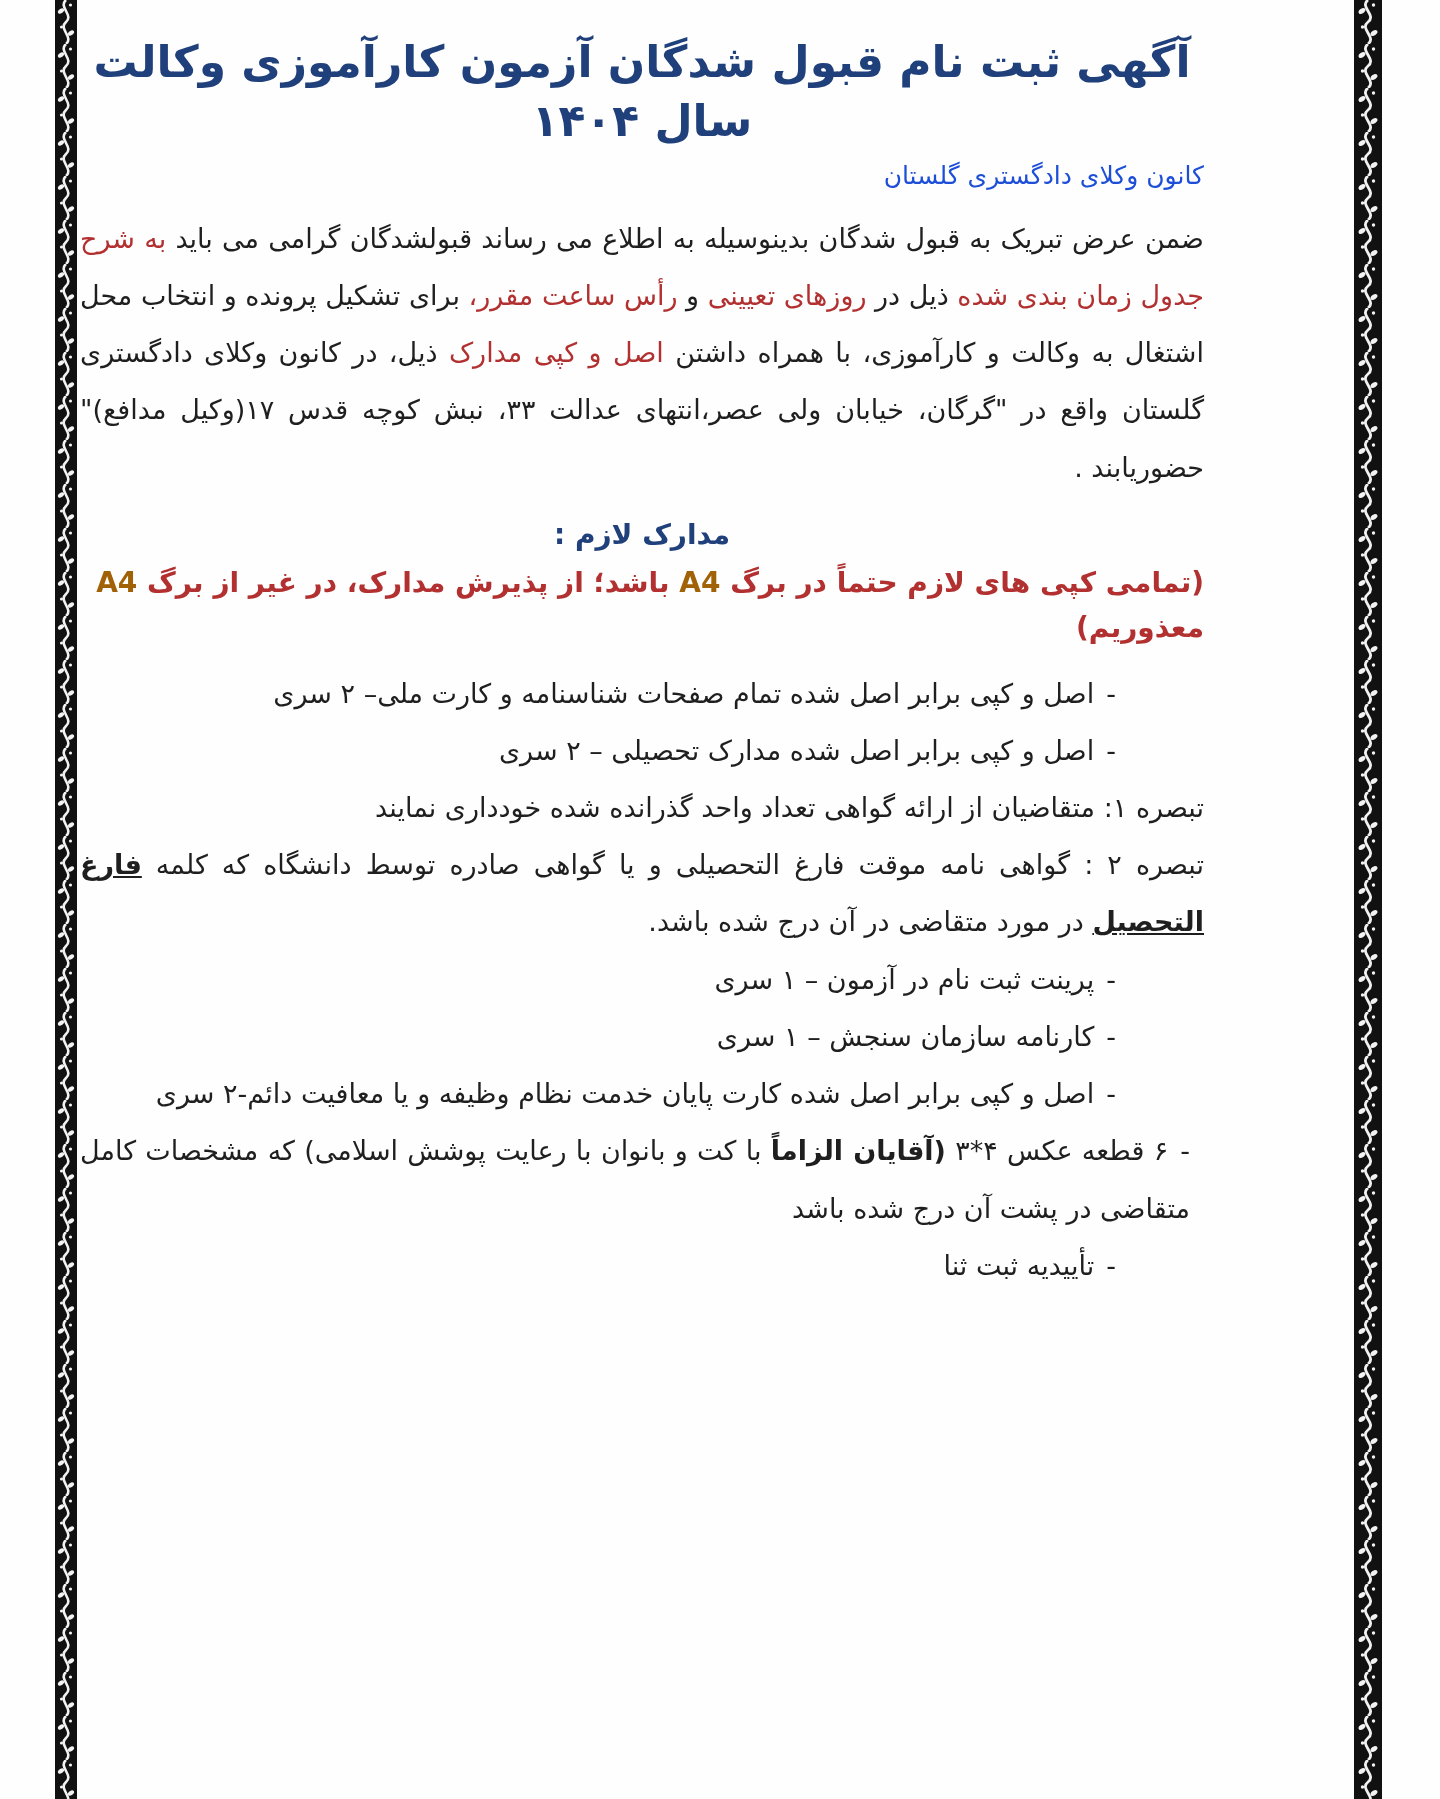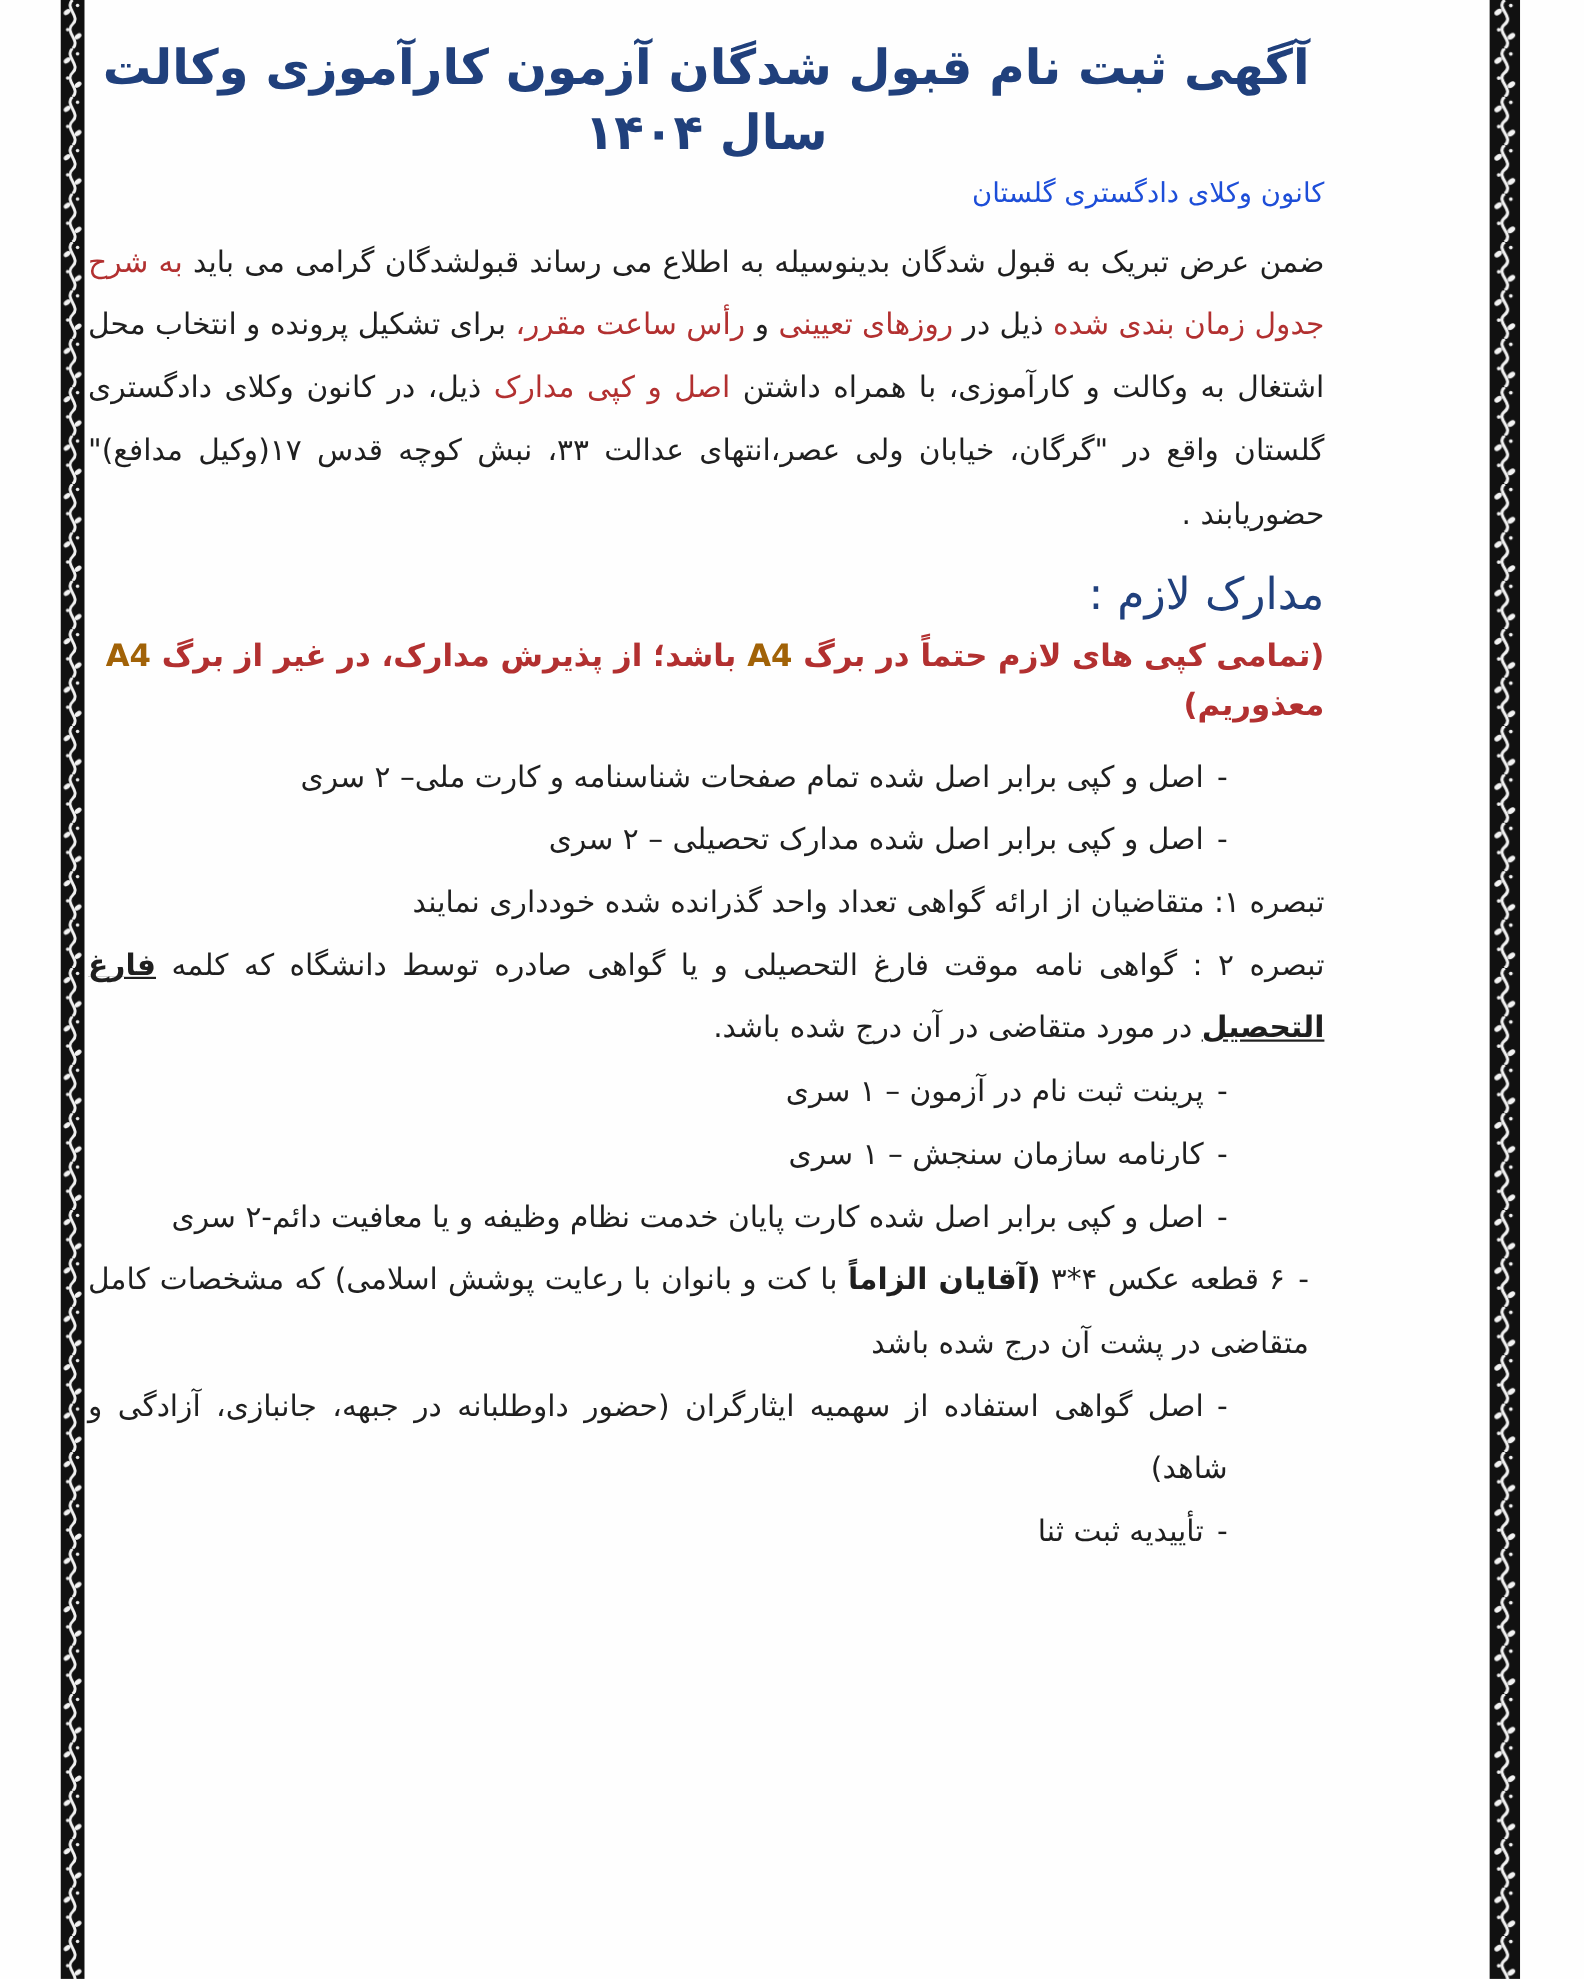--- a/index.html
+++ b/index.html
@@ -35,24 +35,24 @@
   }
   p.intro{
     margin:0;
     font-size:27px;
     line-height:2.12;
     text-align:justify;
     text-justify:inter-word;
   }
   h3.docs-heading{
     margin:22px 0 10px 0;
-    font-size:40px;
-    font-weight:normal;
+    font-size:28px;
+    font-weight:bold;
     color:#20407c;
-    text-align:right;
+    text-align:center;
   }
   p.notice{
     margin:0 0 14px 0;
     font-size:28px;
     font-weight:bold;
     color:#c02222;
     text-align:right;
     line-height:1.6;
   }
   .doc-list{font-size:27px;line-height:2.12;}
@@ -114,18 +114,17 @@
 
     <div class="doc-list">
         <div class="item ind-lg"><span class="dash">-</span><span>اصل و کپی برابر اصل شده تمام صفحات شناسنامه و کارت ملی– ۲ سری</span></div>
         <div class="item ind-lg"><span class="dash">-</span><span>اصل و کپی برابر اصل شده مدارک تحصیلی – ۲ سری</span></div>
         <div class="item ind-none"><span>تبصره ۱: متقاضیان از ارائه گواهی تعداد واحد گذرانده شده خودداری نمایند</span></div>
         <div class="item ind-none"><span>تبصره ۲ : گواهی نامه موقت فارغ التحصیلی و یا گواهی صادره توسط دانشگاه که کلمه </span><span class="b u">فارغ التحصیل</span><span> در مورد متقاضی در آن درج شده باشد.</span></div>
         <div class="item ind-lg"><span class="dash">-</span><span>پرینت ثبت نام در آزمون – ۱ سری</span></div>
         <div class="item ind-lg"><span class="dash">-</span><span>کارنامه سازمان سنجش – ۱ سری</span></div>
         <div class="item ind-lg"><span class="dash">-</span><span>اصل و کپی برابر اصل شده کارت پایان خدمت نظام وظیفه و یا معافیت دائم-۲ سری</span></div>
         <div class="item ind-sm"><span class="dash">-</span><span>۶ قطعه عکس ۴*۳ </span><span class="b">(آقایان الزاماً</span><span> با کت و بانوان با رعایت پوشش اسلامی) که مشخصات کامل متقاضی در پشت آن درج شده باشد</span></div>
-        <div class="item ind-lg"><span class="dash">-</span><span>اصل گواهی استفاده از سهمیه ایثارگران (حضور داوطلبانه در جبهه، جانبازی، آزادگی و شاهد)</span></div>
         <div class="item ind-lg"><span class="dash">-</span><span>تأییدیه ثبت ثنا</span></div>
       </div>
 
   </div>
 </div>
 
 </body></html>

